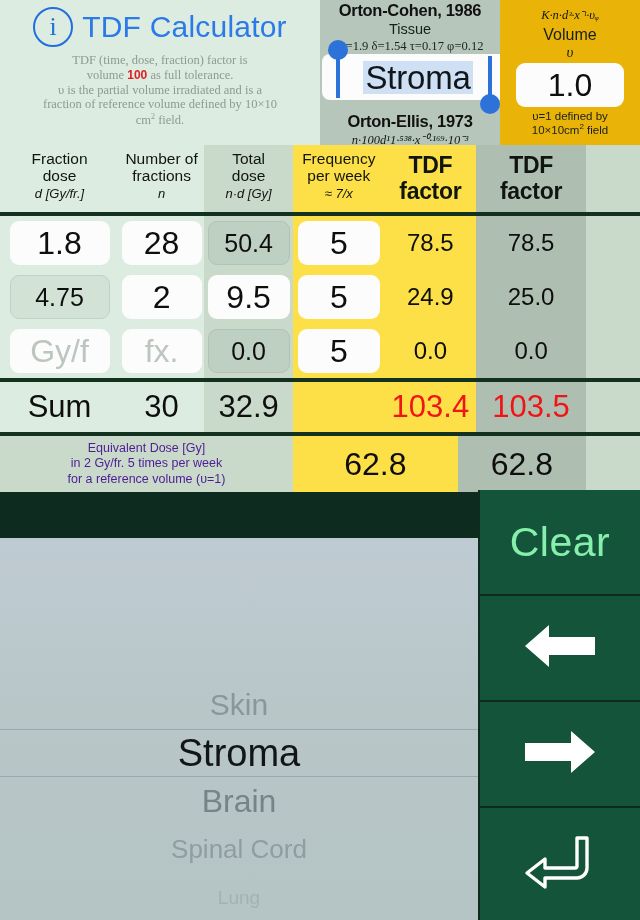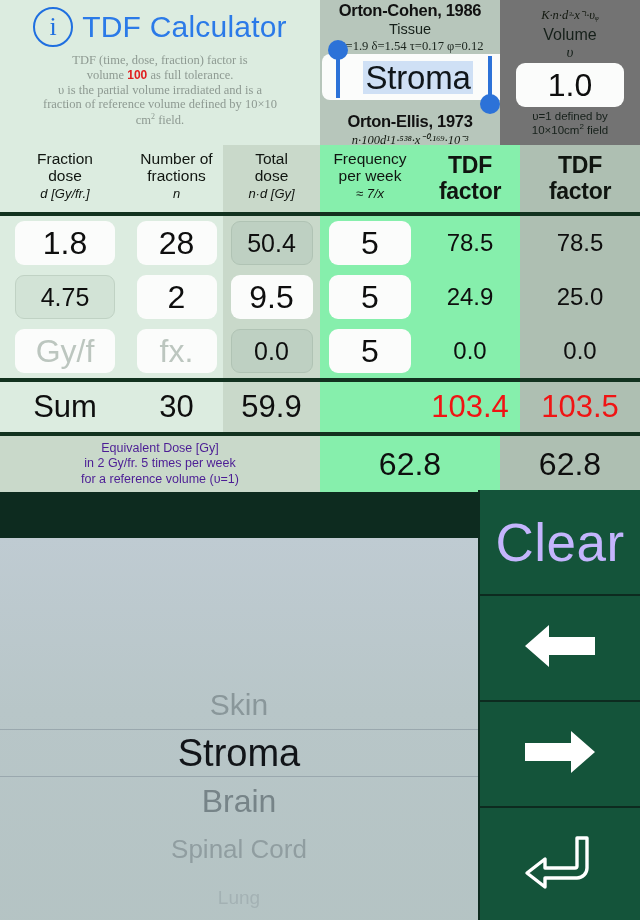--- a/index.html
+++ b/index.html
@@ -62,41 +62,41 @@
   }
   .sel-bar { position: absolute; width: 4px; background: #2c72d8; }
   .sel-bar.l { left: 16px; top: 56px; height: 42px; }
   .sel-bar.r { left: 168px; top: 56px; height: 42px; }
   .sel-knob { position: absolute; width: 20px; height: 20px; border-radius: 50%; background: #2c72d8; }
   .sel-knob.tl { left: 8px; top: 40px; }
   .sel-knob.br { left: 160px; top: 94px; }
 
   .hdr-right {
     position: absolute; left: 500px; top: 0; width: 140px; height: 145px;
-    background: #737373; text-align: center;
+    background: #eab308; text-align: center;
   }
   .formula1 { font-family: "Liberation Serif", serif; font-style: italic; font-size: 12.5px; color: #12180f; padding-top: 6px; }
   .vol-lbl { font-size: 16px; color: #16201a; margin-top: 3px; }
   .vol-sym { font-family: "Liberation Serif", serif; font-style: italic; font-size: 15px; color: #16201a; }
   .vol-field {
     margin: 2px auto 0; width: 108px; height: 44px; background: #fbfcfb; border-radius: 9px;
     display: flex; align-items: center; justify-content: center;
     font-size: 32px; color: #0e0e0e;
   }
   .vol-note { font-size: 11.5px; color: #16201a; line-height: 1.12; margin-top: 3px; }
 
   
   .tbl { position: absolute; left: 0; top: 145px; width: 640px; }
-  .trow { display: flex; width: 640px; }
+  .trow { display: flex; width: 586px; }
   .cell { position: relative; }
   .c1c { width: 130px; } .c2c { width: 93px; } .c3c { width: 97px; }
   .c4c { width: 100px; } .c5c { width: 100px; } .c6c { width: 120px; }
   .tone-a { background: #dcece0; }
   .tone-b { background: #c9d9ca; }
-  .tone-c { background: #86efac; }
+  .tone-c { background: #fde047; }
   .tone-d { background: #aebfb2; }
 
   .hcell { height: 67px; text-align: center; padding-top: 5px; }
   .hcell .l1, .hcell .l2 { font-size: 15.5px; color: #101510; line-height: 1.12; }
   .hcell .l3 { font-family: Liberation Sans, sans-serif; font-style: italic; font-size: 13px; color: #101510; margin-top: 1px; }
   .hcell.big .l1, .hcell.big .l2 { font-size: 23px; font-weight: bold; letter-spacing: -.3px; }
   .hcell.big { padding-top: 8px; }
 
   .rule { width: 640px; height: 4px; background: #12321f; }
 
@@ -146,21 +146,21 @@
     border-top: 1px solid #9aa8ae; border-bottom: 1px solid #9aa8ae;
   }
   .keys { position: absolute; left: 478px; top: 0; width: 162px; height: 430px; background: #0d2b1f; }
   .key {
     position: relative; width: 162px; height: 106px;
     display: flex; align-items: center; justify-content: center;
     background: #14543a; border-bottom: 2px solid #0d2b1f;
     border-left: 2px solid #0d2b1f;
   }
   .key:last-child { height: 112px; border-bottom: none; }
-  .key-label { color: #c4b5fd; font-size: 53px; font-weight: 300; letter-spacing: .5px; }
+  .key-label { color: #86efac; font-size: 41px; font-weight: 300; letter-spacing: .5px; }
 </style>
 </head>
 <body>
 
 <div class="app">
 
   <div class="top-panel">
 
     <div class="hdr">
 
@@ -303,21 +303,21 @@
               <div class="plain">0.0</div>
             </div>
           </div>
         </div>
 
       <div class="rule"></div>
 
       <div class="trow sumrow">
         <div class="cell c1c tone-a sumcell">Sum</div>
         <div class="cell c2c tone-a sumcell">30</div>
-        <div class="cell c3c tone-b sumcell">59.9</div>
+        <div class="cell c3c tone-b sumcell">32.9</div>
         <div class="cell c4c tone-c sumcell"></div>
         <div class="cell c5c tone-c sumcell red">103.4</div>
         <div class="cell c6c tone-d sumcell red">103.5</div>
       </div>
 
       <div class="rule"></div>
 
       <div class="trow eqrow">
         <div class="cell tone-b eqlabel" style="width:320px">
           <div>Equivalent Dose [Gy]</div>

